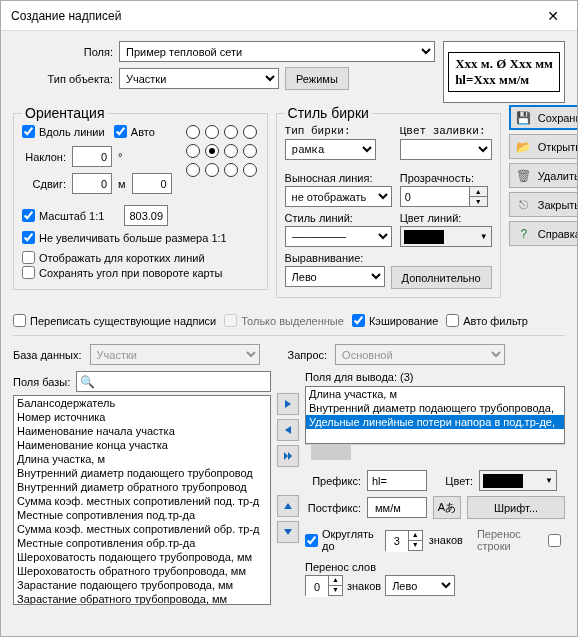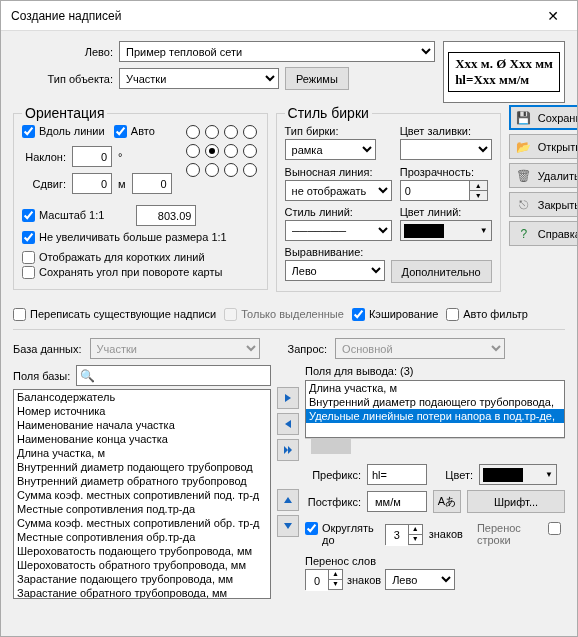--- a/index.html
+++ b/index.html
@@ -17,21 +17,21 @@
   .btn { border:1px solid #adadad; background:#e1e1e1; height:23px; padding:2px 10px; font:inherit; cursor:pointer; }
   .preview-box { border:1px solid #7a7a7a; background:#fff; width:122px; height:62px; display:flex; flex-direction:column; align-items:center; justify-content:center; font-family: "Times New Roman", serif; font-weight:bold; font-size:13px; line-height:1.2; }
   .preview-inner { border:1px solid #000; padding:3px 6px; }
   fieldset { border:1px solid #d0d0d0; margin:0; padding:4px 8px 8px 8px; }
   legend { padding:0 3px; font-size:14px; }
   .group-row { display:flex; gap:8px; margin-top:2px; }
   .orientation-radios { display:grid; grid-template-columns: repeat(4,16px); grid-template-rows: repeat(3,16px); gap:3px; margin-left:4px; }
   .orientation-radios span { width:14px; height:14px; border:1px solid #333; border-radius:50%; display:inline-block; background:#fff; }
   .orientation-radios span.sel::after { content:""; display:block; width:6px; height:6px; background:#000; border-radius:50%; margin:3px; }
   input[type=checkbox] { margin:0 4px 0 0; vertical-align:middle; }
-  label { display:inline-flex; align-items:flex-start; }
+  label { display:inline-flex; align-items:center; }
   .sidebar-btns { display:flex; flex-direction:column; gap:4px; width:85px; }
   .sidebar-btns .bbtn { display:flex; align-items:center; gap:6px; border:1px solid #adadad; background:#e1e1e1; height:25px; padding:2px 6px; cursor:pointer; }
   .sidebar-btns .bbtn.primary { border:2px solid #0078d7; }
   .icon { width:16px; height:16px; display:inline-flex; align-items:center; justify-content:center; font-size:12px; }
   .sep { height:1px; background:#d0d0d0; margin:8px 0; }
   .lower-row { display:flex; align-items:center; gap:8px; margin:6px 0; }
   .listbox { border:1px solid #7a7a7a; background:#fff; overflow:auto; font-size:11px; }
   .listbox div { padding:0 3px; white-space:nowrap; line-height:14px; }
   .listbox div.sel { background:#0078d7; color:#fff; }
   .cols { display:flex; gap:6px; }
@@ -49,21 +49,21 @@
 <div class="window">
   <div class="titlebar">
     <span class="titlebar-text">Создание надписей</span>
     <div class="close-btn">✕</div>
   </div>
   <div class="content">
 
     <div style="display:flex; gap:8px;">
       <div style="flex:1;">
         <div class="row">
-          <div class="lbl-right" style="width:100px;">Лево:</div>
+          <div class="lbl-right" style="width:100px;">Поля:</div>
           <select style="flex:1;"><option>Пример тепловой сети</option></select>
         </div>
         <div class="row">
           <div class="lbl-right" style="width:100px;">Тип объекта:</div>
           <select style="width:160px;"><option>Участки</option></select>
           <button class="btn">Режимы</button>
         </div>
       </div>
       <div class="preview-box">
         <div class="preview-inner">
@@ -114,49 +114,49 @@
               <span></span>
               <span></span>
               <span></span>
           </div>
         </div>
         <div class="row" style="margin-top:6px;">
           <label>
               <input type="checkbox" checked="" style="">
               <span>Масштаб 1:1</span>
             </label>
-          <input type="text" style="width: 60px; text-align: right; margin-left: 26px;" value="803.09">
+          <input type="text" style="width: 44px; margin-left: 14px;" value="803.09">
         </div>
         <div style="margin-top:5px;"><label>
               <input type="checkbox" checked="" style="">
               <span>Не увеличивать больше размера 1:1</span>
             </label></div>
         <div style="margin-top:5px;"><label>
               <input type="checkbox" style="">
               <span>Отображать для коротких линий</span>
             </label></div>
         <div style=""><label>
               <input type="checkbox" style="">
               <span>Сохранять угол при повороте карты</span>
             </label></div>
       </fieldset>
 
       <fieldset style="flex:1;">
         <legend>Стиль бирки</legend>
-        <div style="display:flex; gap:24px;">
+        <div style="display:flex; gap:24px;font-family:Liberation Mono, monospace;">
           <div style="flex:1;">
             <div style="margin-bottom:2px;">Тип бирки:</div>
             <select style="width:100%;"><option>рамка</option></select>
           </div>
           <div style="width:92px;">
             <div style="margin-bottom:2px;">Цвет заливки:</div>
             <select style="width:100%;"><option>&nbsp;</option></select>
           </div>
         </div>
-        <div style="display:flex; gap:8px; margin-top:6px;">
+        <div style="display:flex; gap:8px; margin-top:12px;">
           <div style="flex:1;">
             <div style="margin-bottom:2px;">Выносная линия:</div>
             <select style="width:100%;"><option>не отображать</option></select>
           </div>
           <div style="width:92px;">
             <div style="margin-bottom:2px;">Прозрачность:</div>
             <div style="display:flex;">
               <input type="text" style="width: 70px;" value="0">
               <div style="width:18px; border:1px solid #7a7a7a; border-left:none; display:flex; flex-direction:column;">
                 <div style="flex:1; text-align:center; font-size:7px; line-height:9px;">▲</div>

